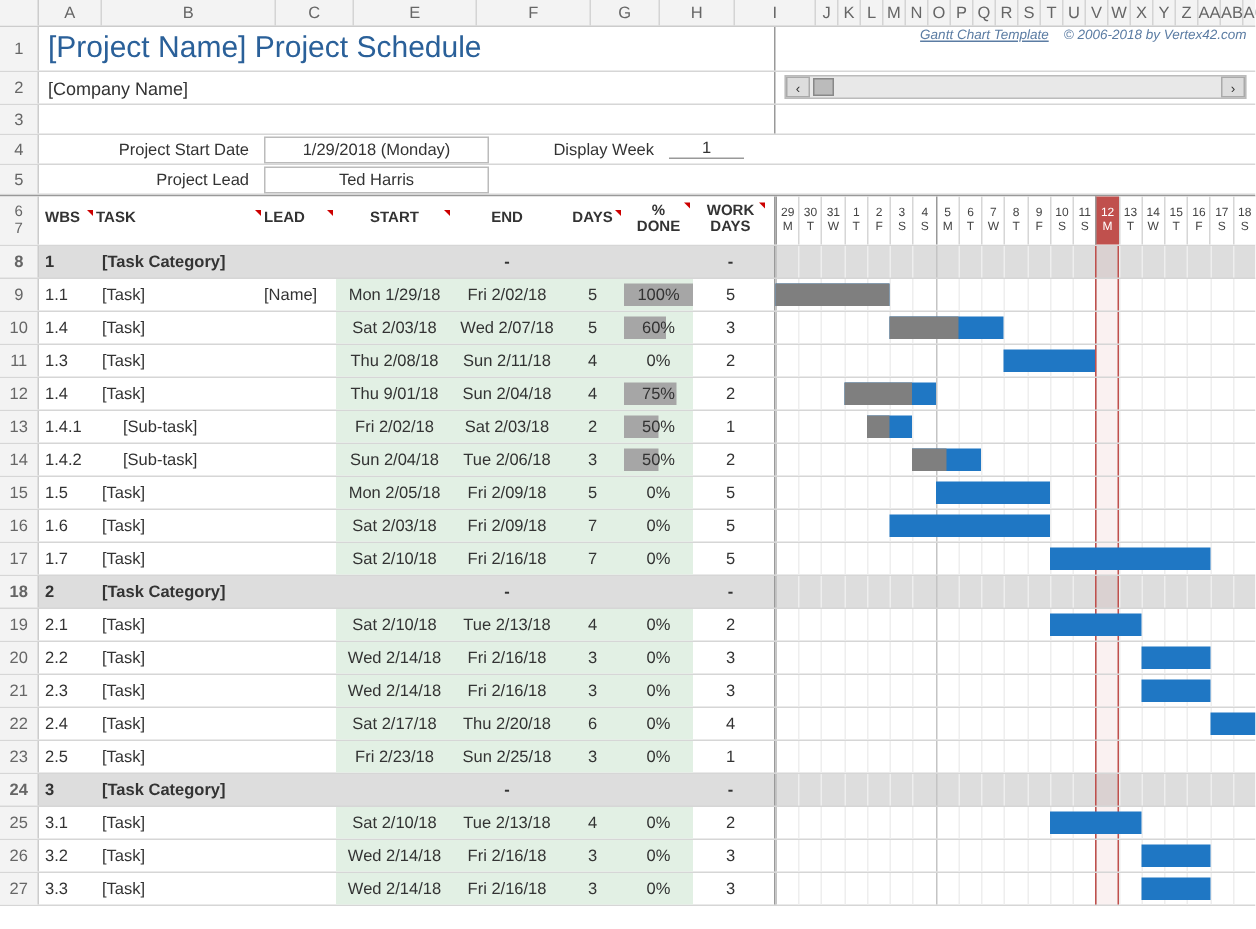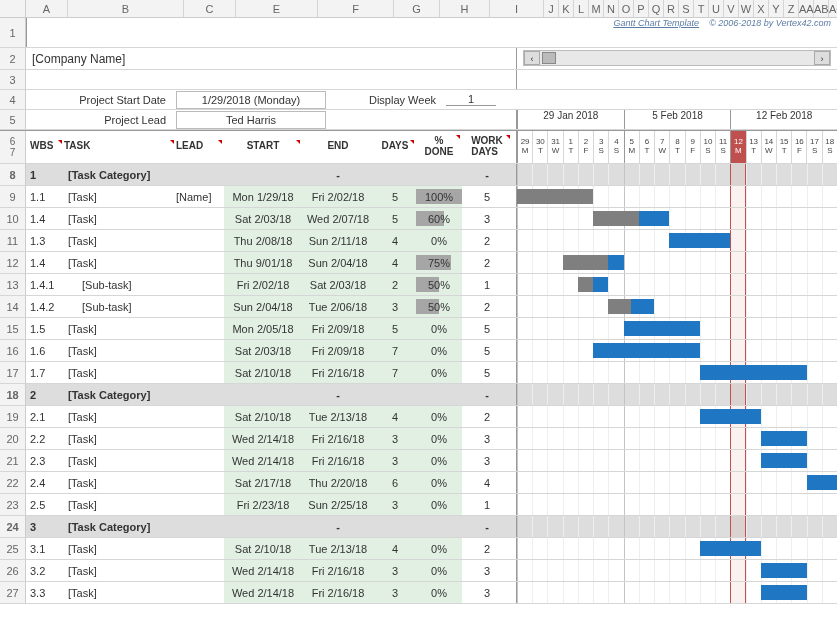--- a/index.html
+++ b/index.html
@@ -123,20 +123,23 @@
       <div class="ch" style="width: 15px;">AA</div>
       <div class="ch" style="width: 15px;">AB</div>
       <div class="ch" style="width: 15px;">AC</div>
     </div>
 </div>
 
 <div class="sheet">
 
   <div class="row" style="height:30px;">
     <div class="rowhead">1</div>
+    <div class="left-block">
+      <div class="title">[Project Name] Project Schedule</div>
+    </div>
     <div class="gantt-block">
       <div class="creditrow">
         <span style="text-decoration:underline;">Gantt Chart Template</span>
         <span>© 2006-2018 by Vertex42.com</span>
       </div>
     </div>
   </div>
 
   <div class="row" style="height:22px;">
     <div class="rowhead">2</div>
@@ -172,25 +175,20 @@
   </div>
 
   <div class="row" style="height:18px;">
     <div class="rowhead">5</div>
     <div class="left-block">
       <div class="metarow">
         <div class="metalabel">Project Lead</div>
         <div class="metaval box">Ted Harris</div>
       </div>
     </div>
-    <div class="gantt-block" style="display:flex;">
-      <div class="week-date">29 Jan 2018</div>
-      <div class="week-date">5 Feb 2018</div>
-      <div class="week-date">12 Feb 2018</div>
-    </div>
   </div>
 
   <div class="row tablehead" style="height:34px; border-top:1px solid #999;">
     <div class="rowhead" style="flex-direction:column; font-size:10px;">
         <span>6</span>
         <span>7</span>
       </div>
     <div class="left-block">
       <div class="th-cell c-wbs">
           <span>WBS</span>
@@ -210,21 +208,21 @@
         </div>
       <div class="th-cell c-end">
           <span>END</span>
         </div>
       <div class="th-cell c-days">
           <span>DAYS</span>
           <span class="tri"></span>
         </div>
       <div class="th-cell c-pct" style="white-space:pre; text-align:center;"><span>%
 DONE</span><span class="tri"></span></div>
-      <div class="th-cell c-wdays" style="white-space:pre; text-align:left;"><span>WORK
+      <div class="th-cell c-wdays" style="white-space:pre; text-align:center;"><span>WORK
 DAYS</span><span class="tri"></span></div>
     </div>
     <div class="gantt-block">
       <div class="day-cells" id="day-head">
           <div class="day-cell wk-sep">
             <span>29</span>
             <span>M</span>
           </div>
           <div class="day-cell">
             <span>30</span>

